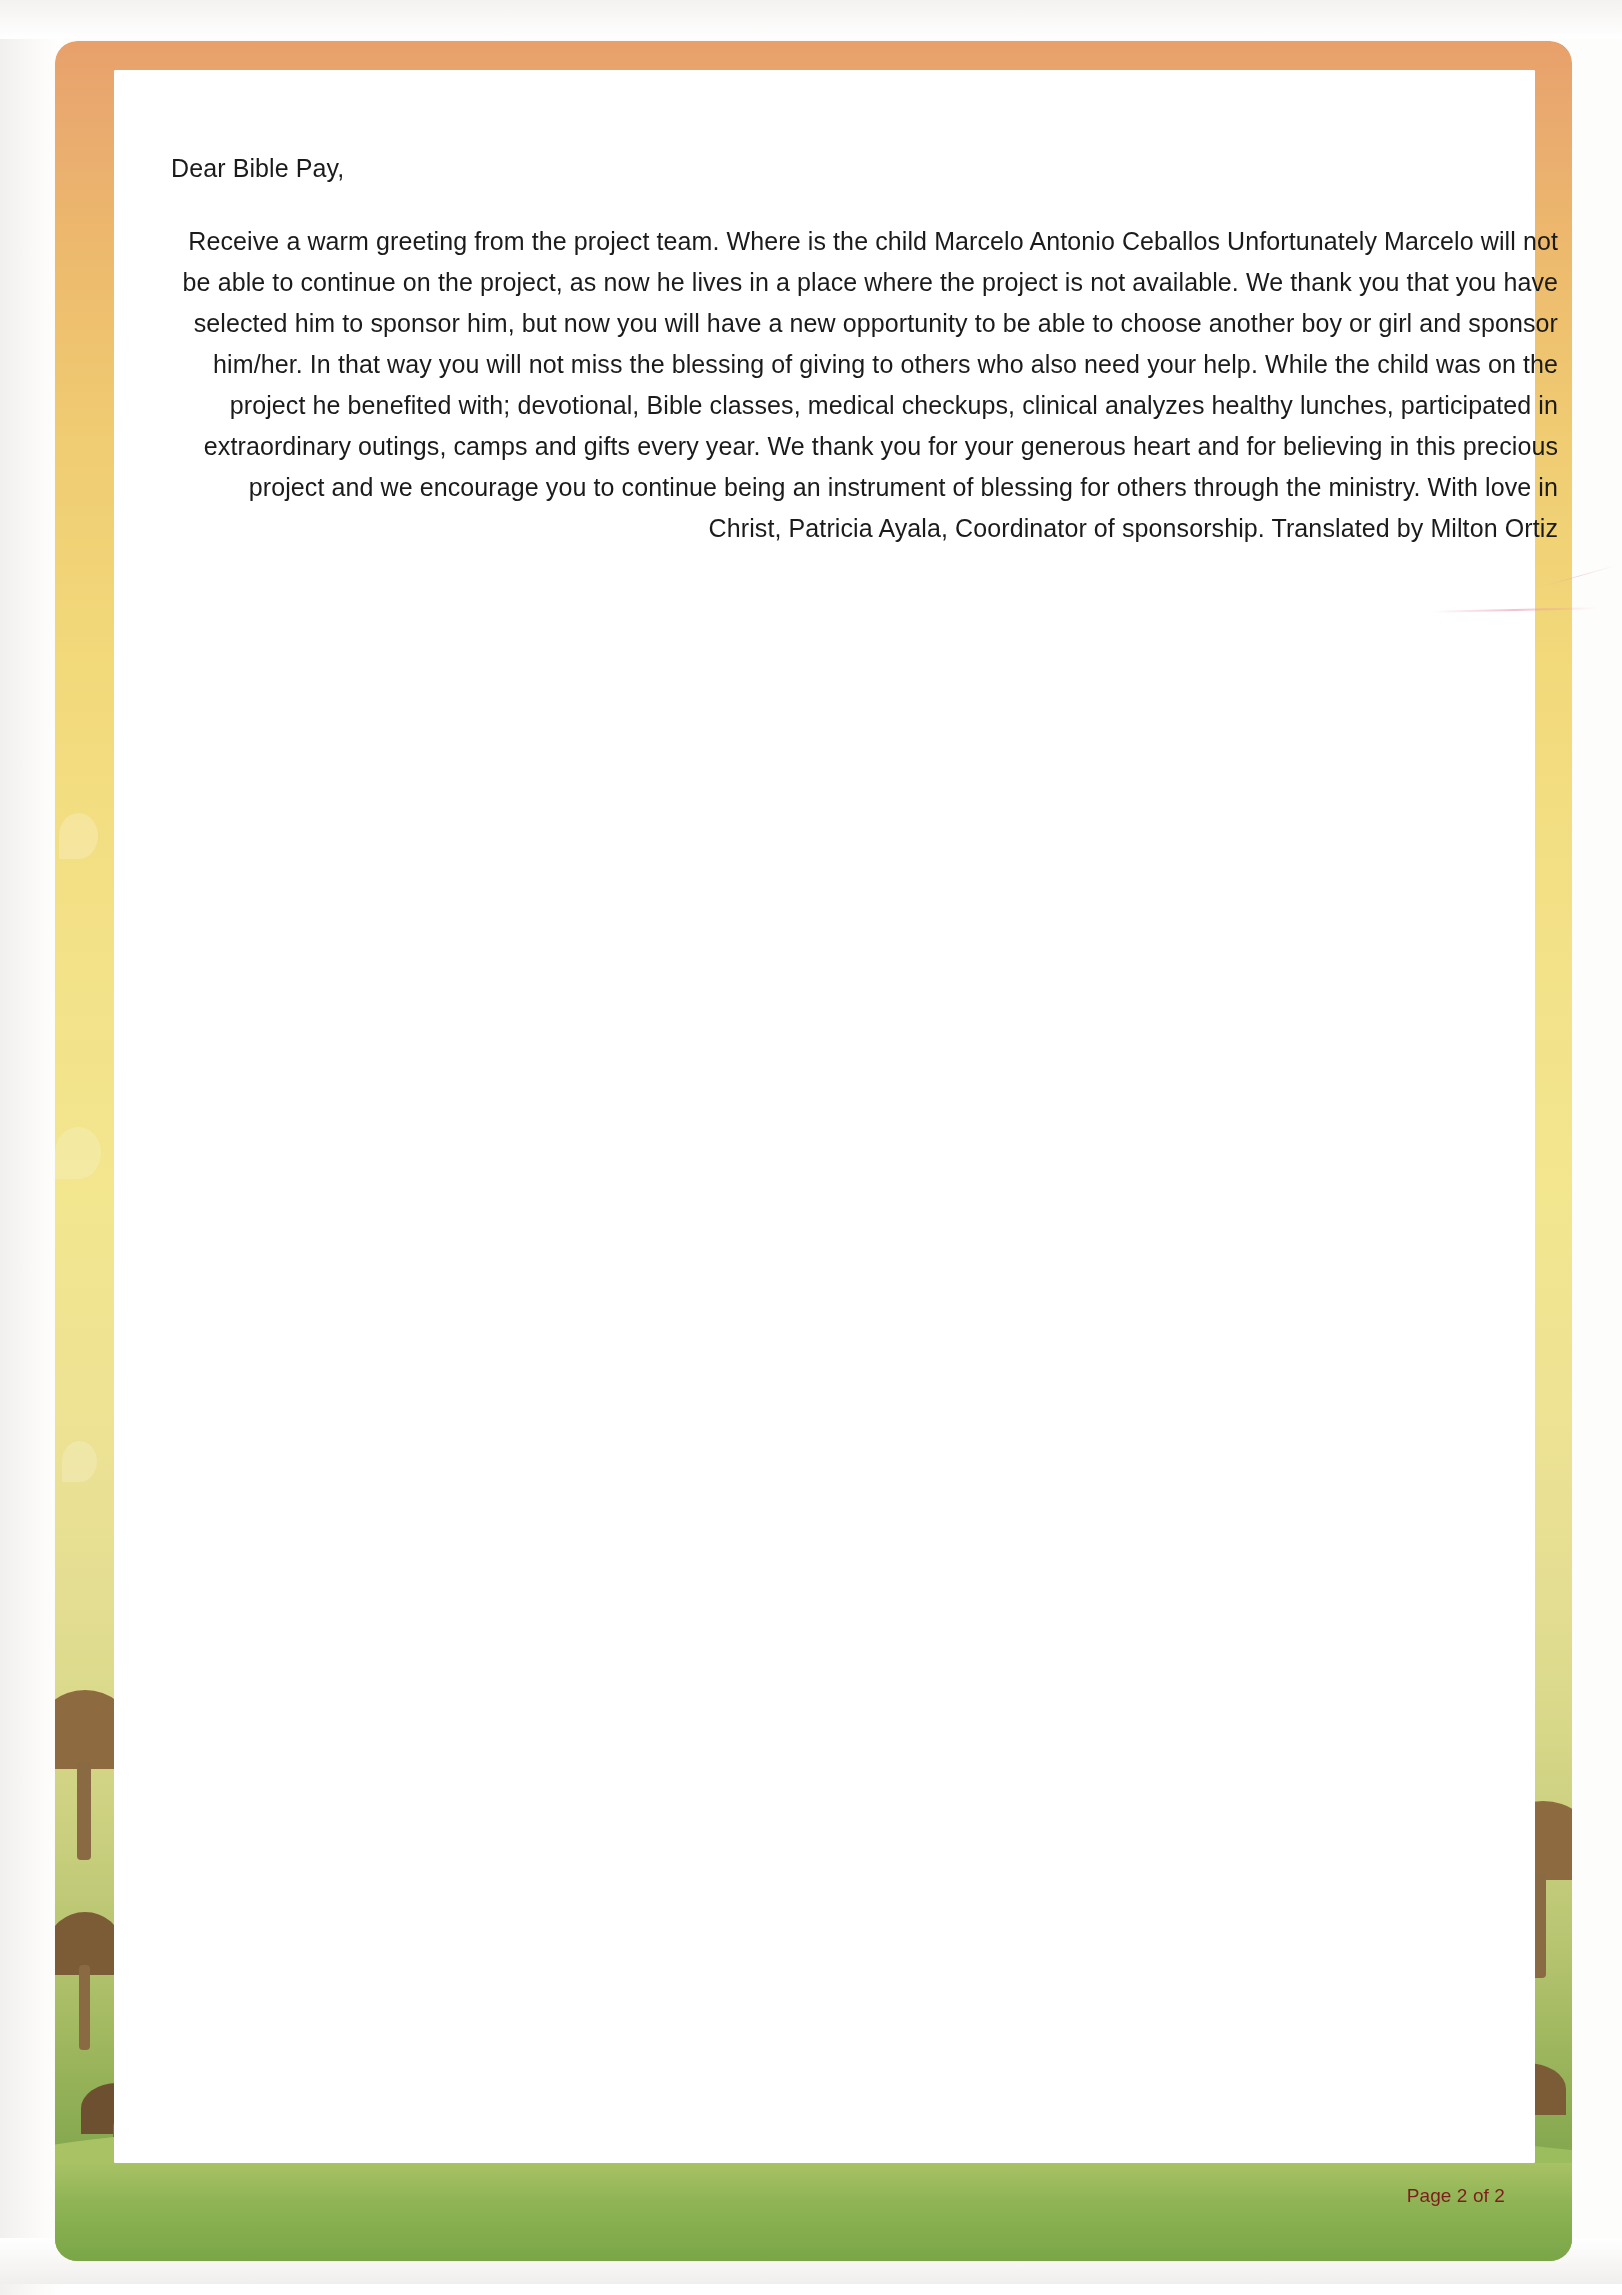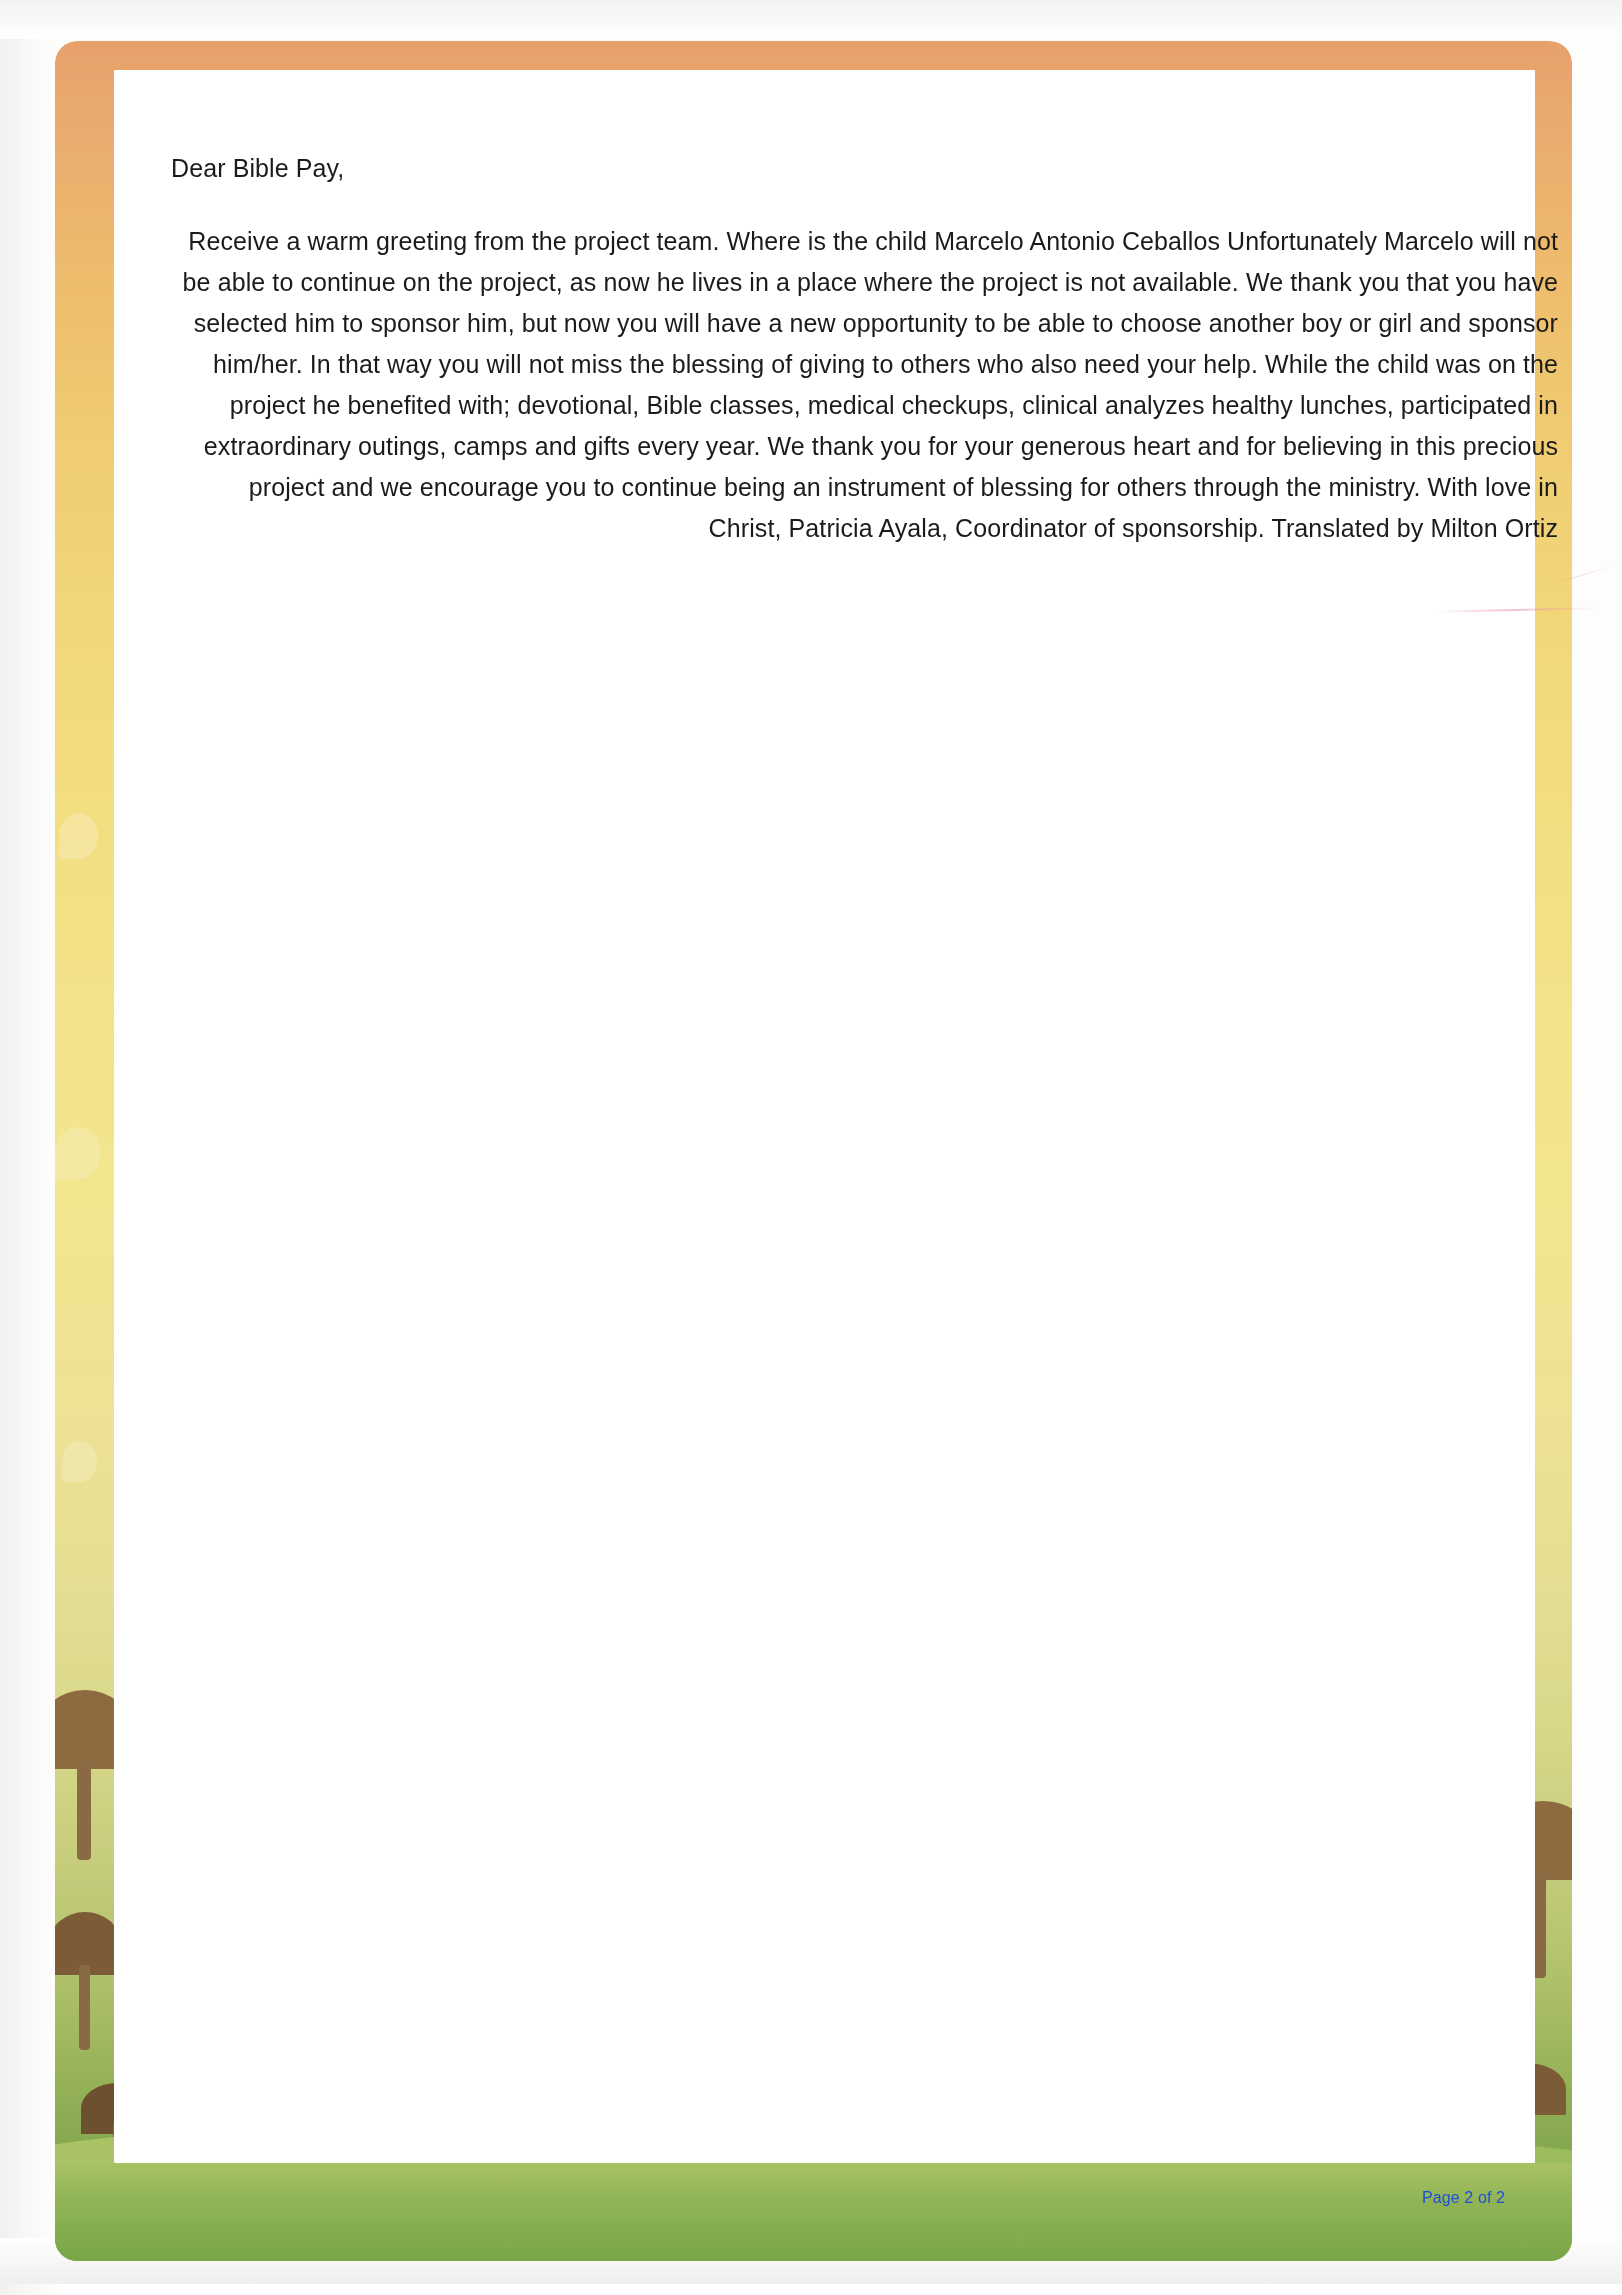--- a/index.html
+++ b/index.html
@@ -141,22 +141,22 @@
     margin: 0;
     text-align: right;
     white-space: normal;
   }
 
   
   .page-footer {
     position: absolute;
     right: 118px;
     bottom: 77px;
-    font-size: 16px;
-    color: #1d4ed8;
+    font-size: 19px;
+    color: #7f1d1d;
     letter-spacing: 0.1px;
     margin-left: 8px;
   }
 
   
   .pink-streak {
     position: absolute;
     left: 1433px;
     top: 609px;
     width: 164px;

